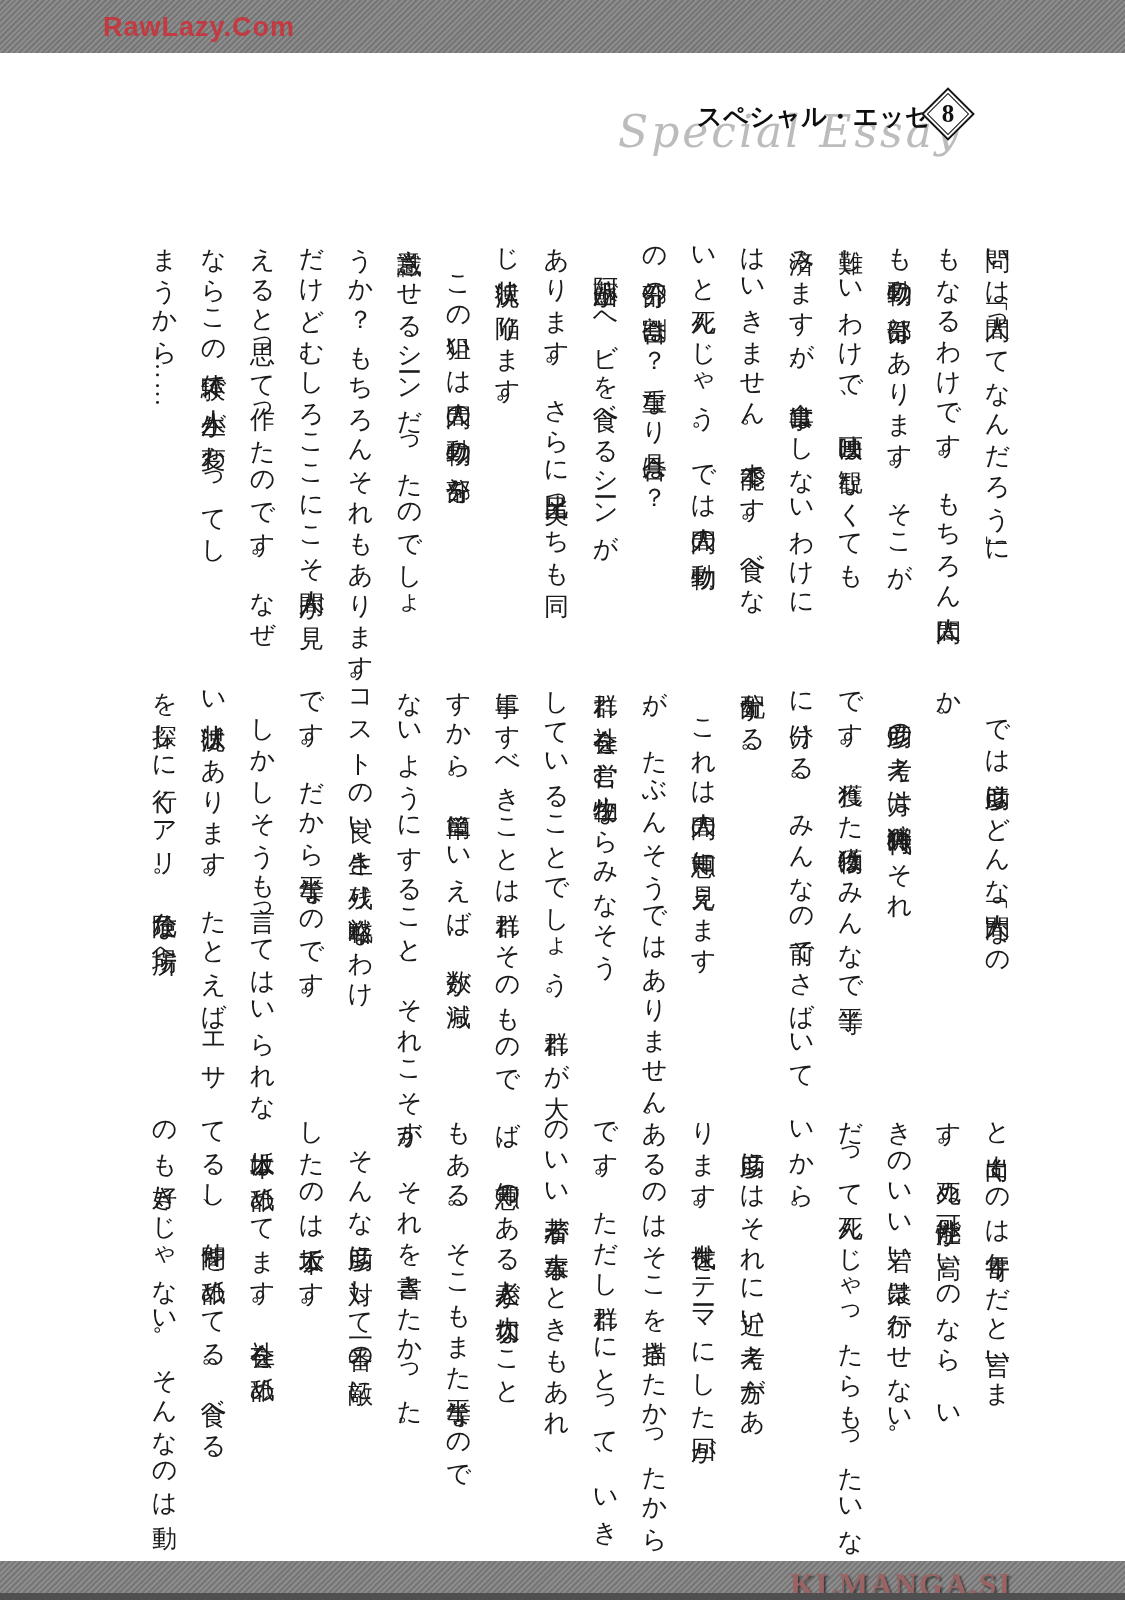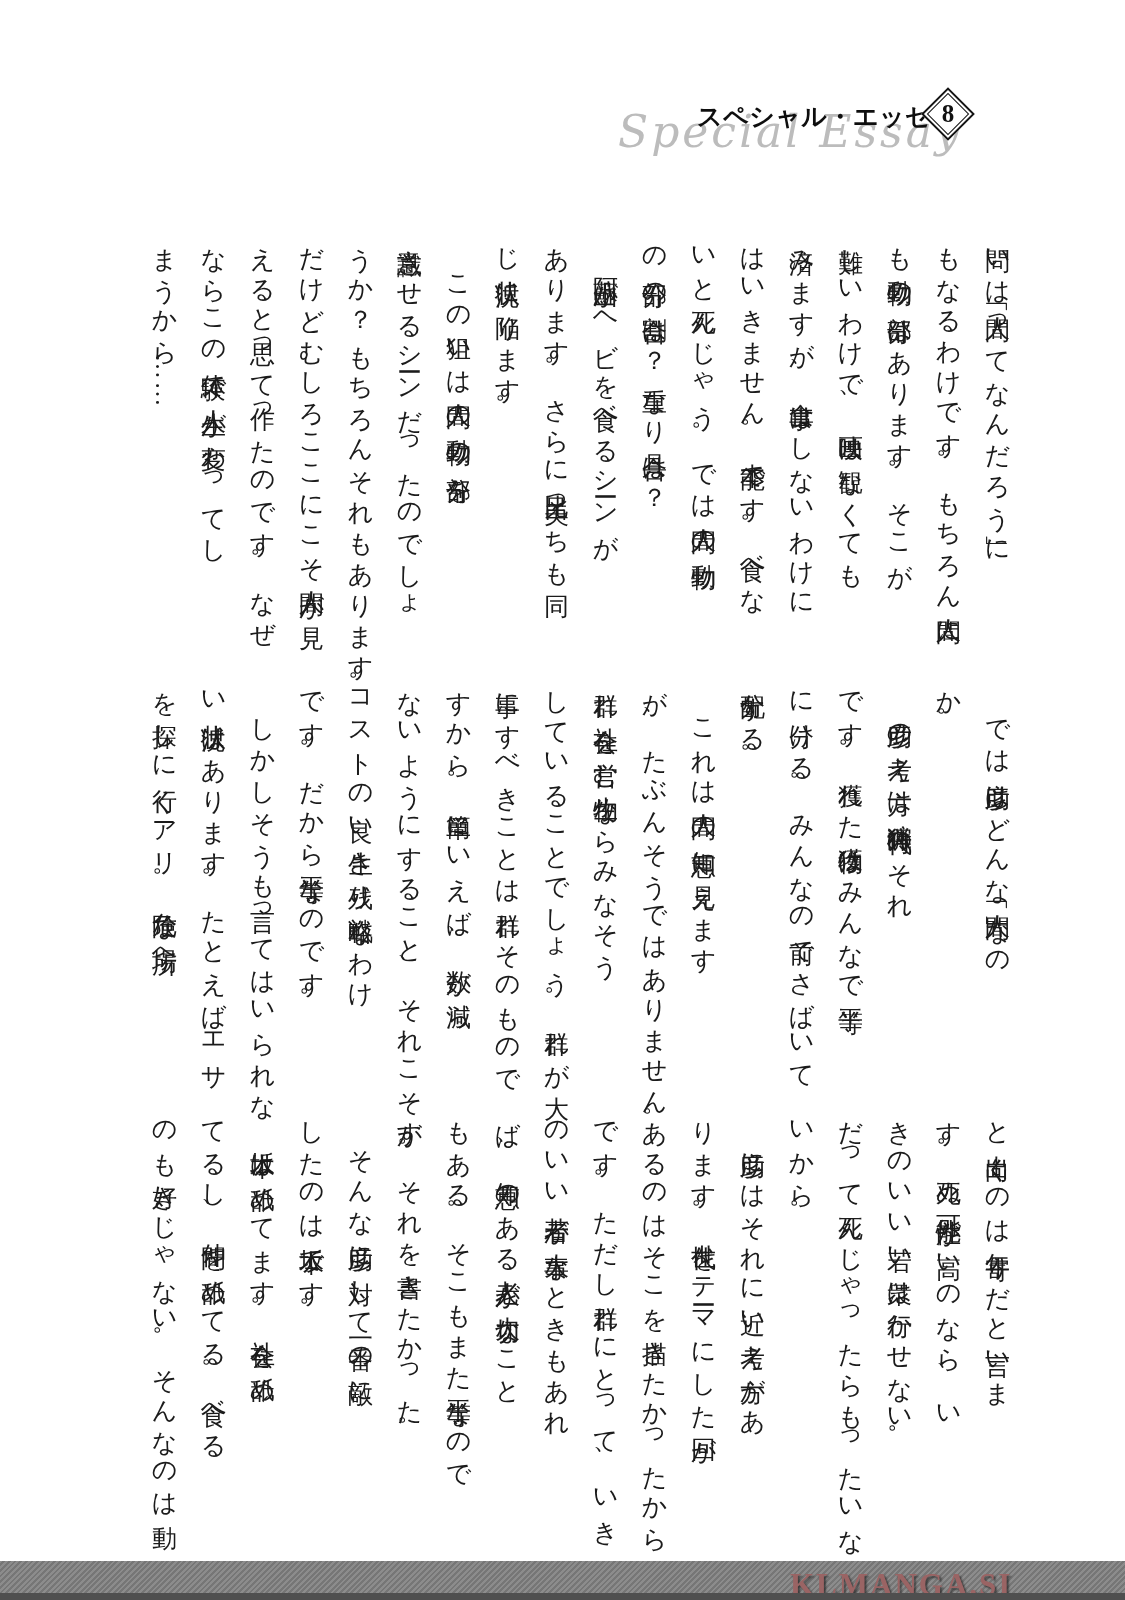--- a/index.html
+++ b/index.html
@@ -79,20 +79,23 @@
   }
   .band1 { top:230px; }
   .band2 { top:674px; }
   .band3 { top:1104px; }
 </style>
 </head>
 <body>
 
 <div class="page">
 
+  <div class="topbar">
+    <span class="wm">RawLazy.Com</span>
+  </div>
 
   <div>
     <div class="title-en">Special Essay</div>
     <div class="title-ja">スペシャル・エッセイ</div>
     <div class="diamond">
       <div class="inner"></div>
       <div class="num">8</div>
     </div>
   </div>
 

